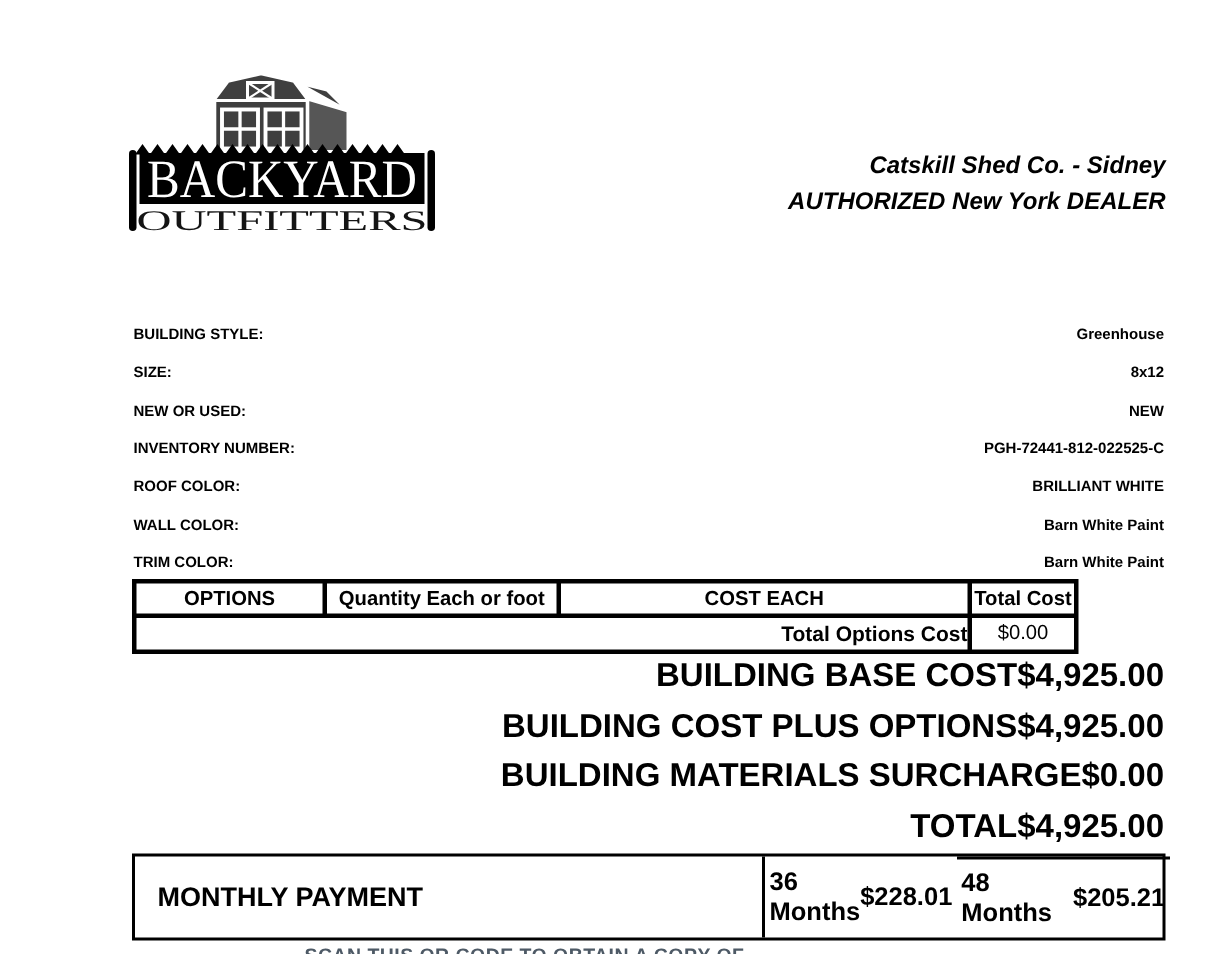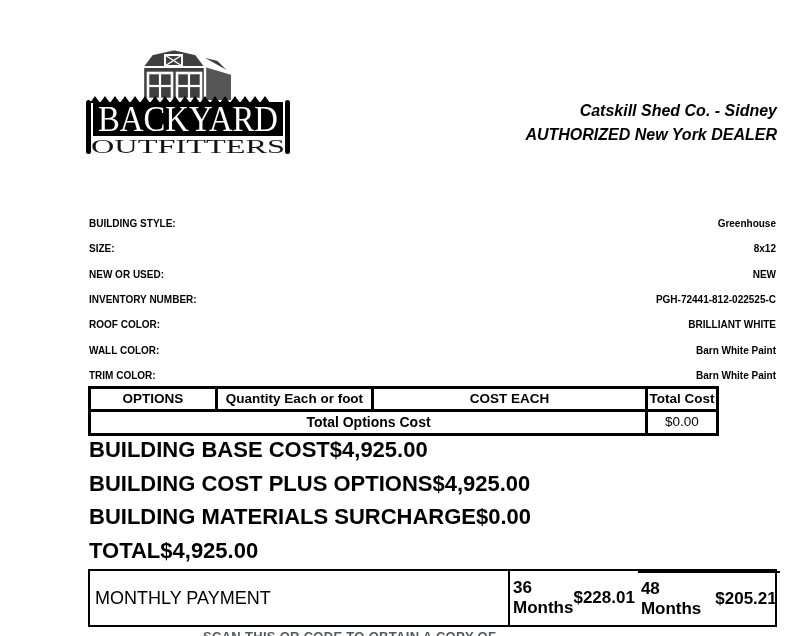--- a/index.html
+++ b/index.html
@@ -33,39 +33,39 @@
   
   .options-table {
     position:absolute; left:88px; top:386px; width:631px;
     display:grid; grid-template-columns:124px 153px 271px 1fr;
     gap:3px; background:#000; padding:3px;
   }
   .ot-cell {
     background:#fff; font-weight:bold; font-size:13.5px;
     text-align:center; padding:2px 0 3px;
   }
-  .ot-total-label { grid-column:1 / 4; text-align:center; padding-left:1px; font-size:14px; }
+  .ot-total-label { grid-column:1 / 4; text-align:right; padding-left:1px; font-size:14px; }
   .ot-total-value { font-weight:normal; }
 
   
   .summary {
     position:absolute; left:89px; right:35px; top:437px; height:127px;
     display:flex; flex-direction:column; justify-content:space-between;
   }
-  .summary-row { display:flex; justify-content:flex-start; font-weight:bold; font-size:22px; }
+  .summary-row { display:flex; justify-content:flex-end; font-weight:bold; font-size:22px; }
 
   
   .monthly {
     position:absolute; left:88px; top:569px; width:689px; height:58px;
     border:2.5px solid #000; display:grid; grid-template-columns:420px 1fr;
     background:#fff;
   }
   .mp-label {
-    display:flex; align-items:center; padding-left:5px;
-    font-weight:normal; font-size:18px; border-right:2.5px solid #000;
+    display:flex; align-items:center; padding-left:15px;
+    font-weight:bold; font-size:18px; border-right:2.5px solid #000;
   }
   .mp-rows { display:flex; flex-direction:row; }
   .mp-row {
     flex:1; display:flex; justify-content:space-between; align-items:center;
     padding:0 3px; font-weight:bold; font-size:17px;
   }
   .mp-row + .mp-row { border-top:2.5px solid #000;gap:14px; }
 
   
   .footer-scan {

